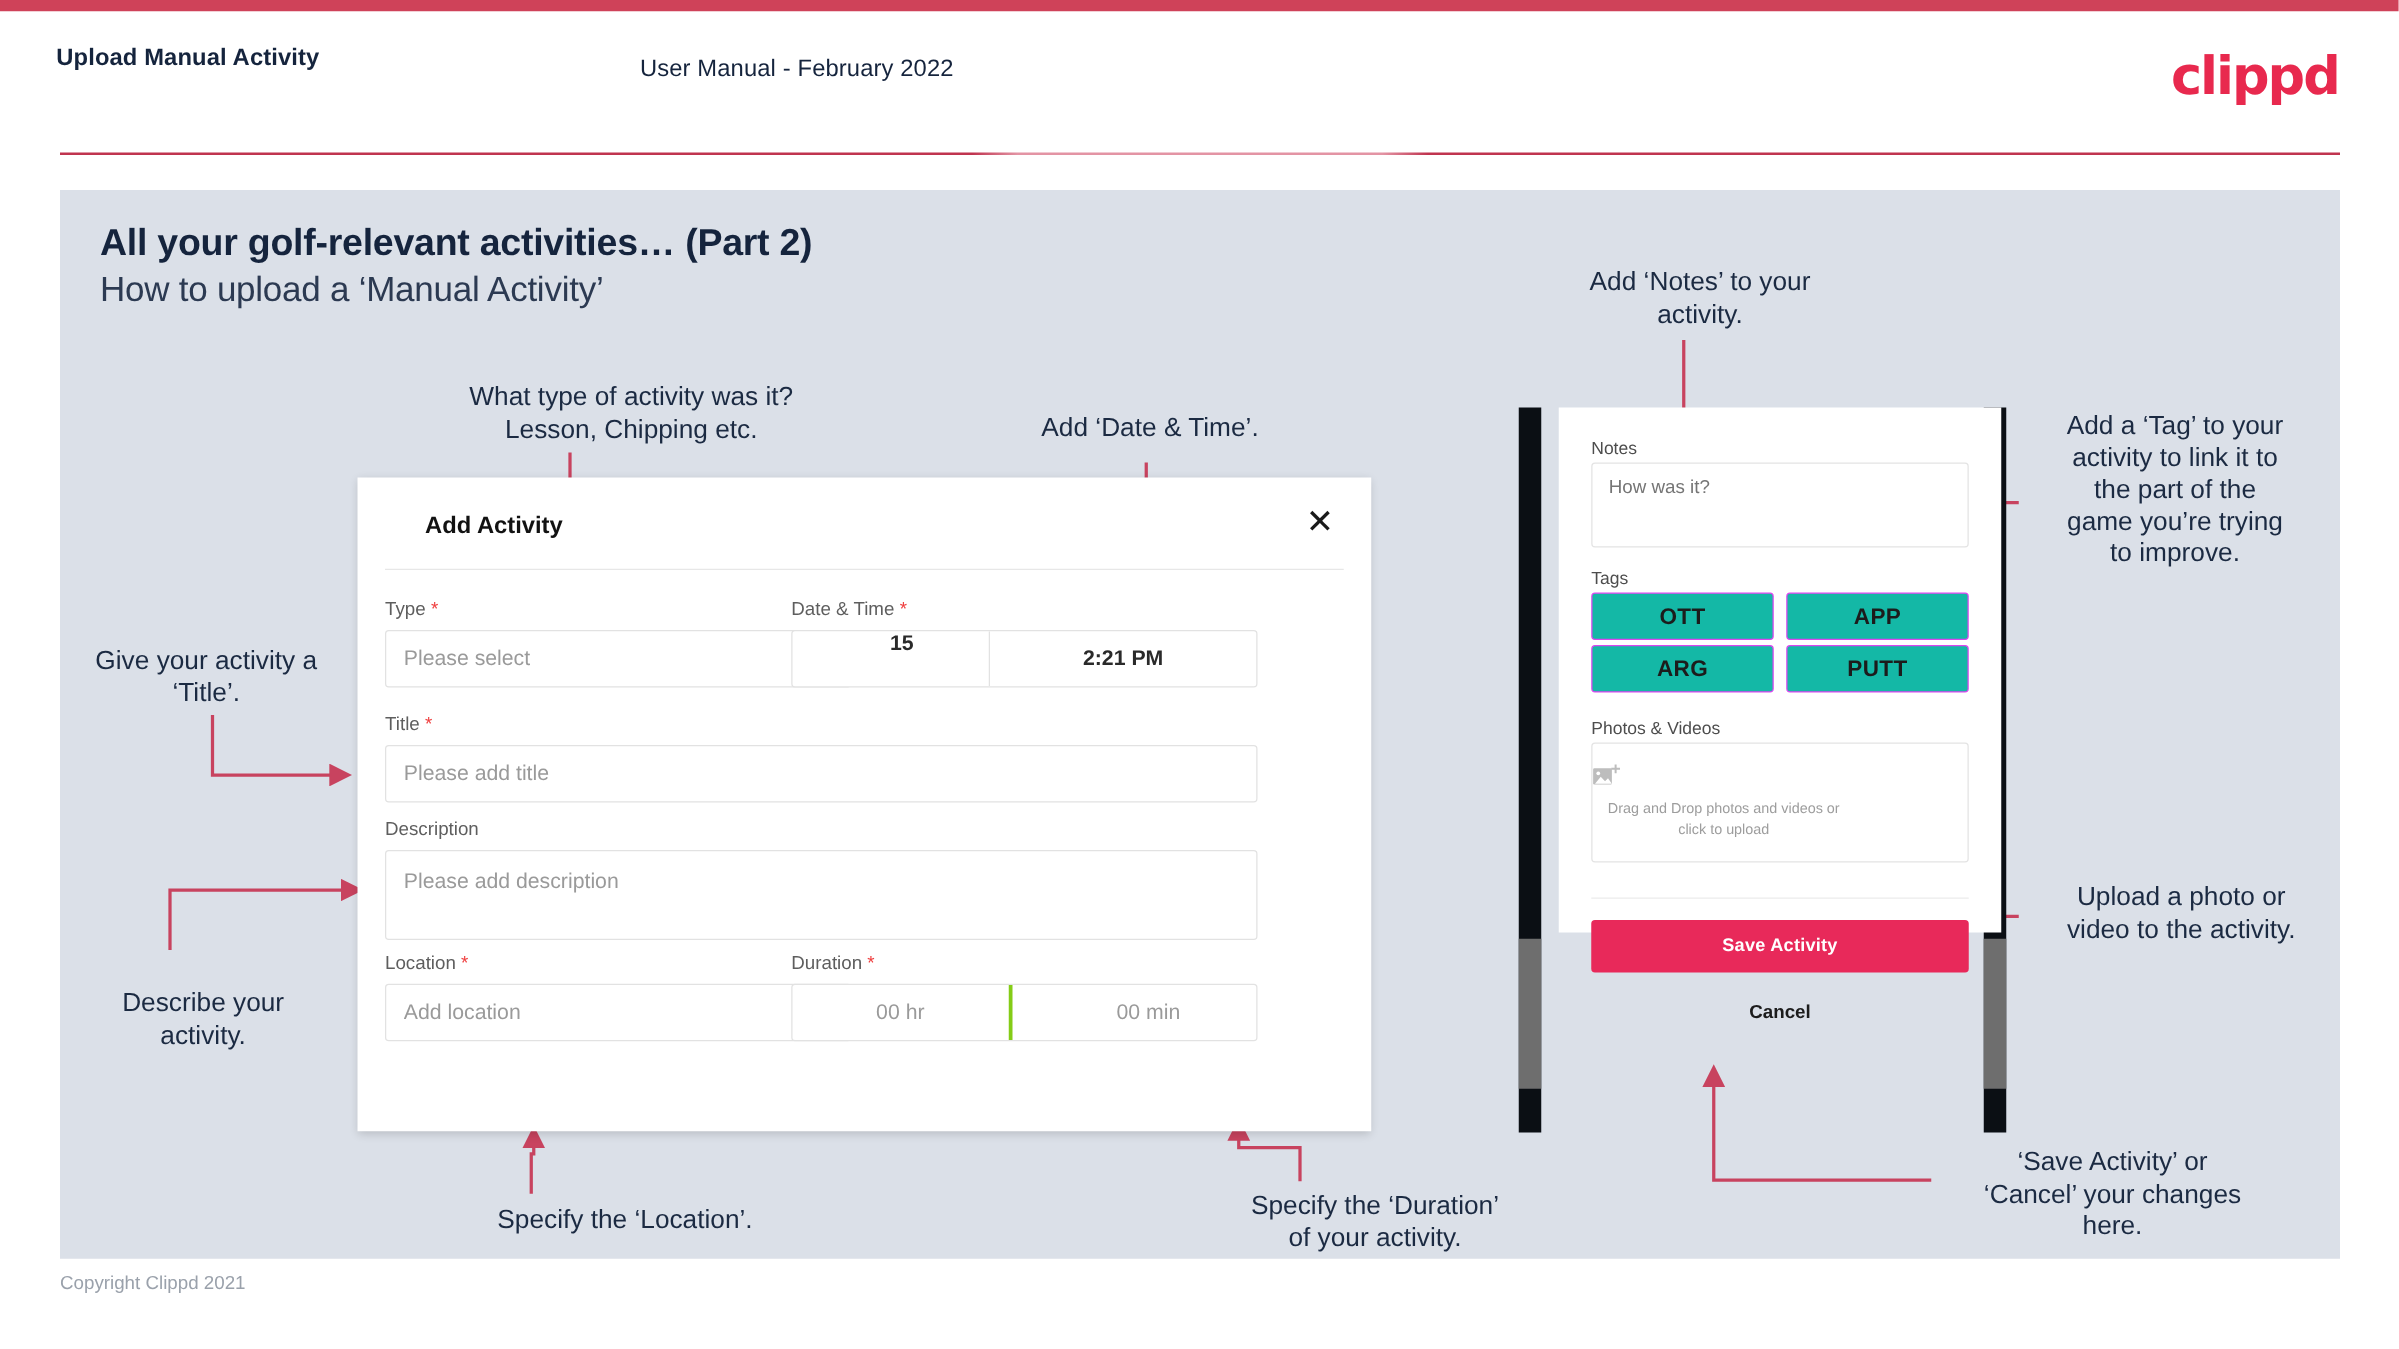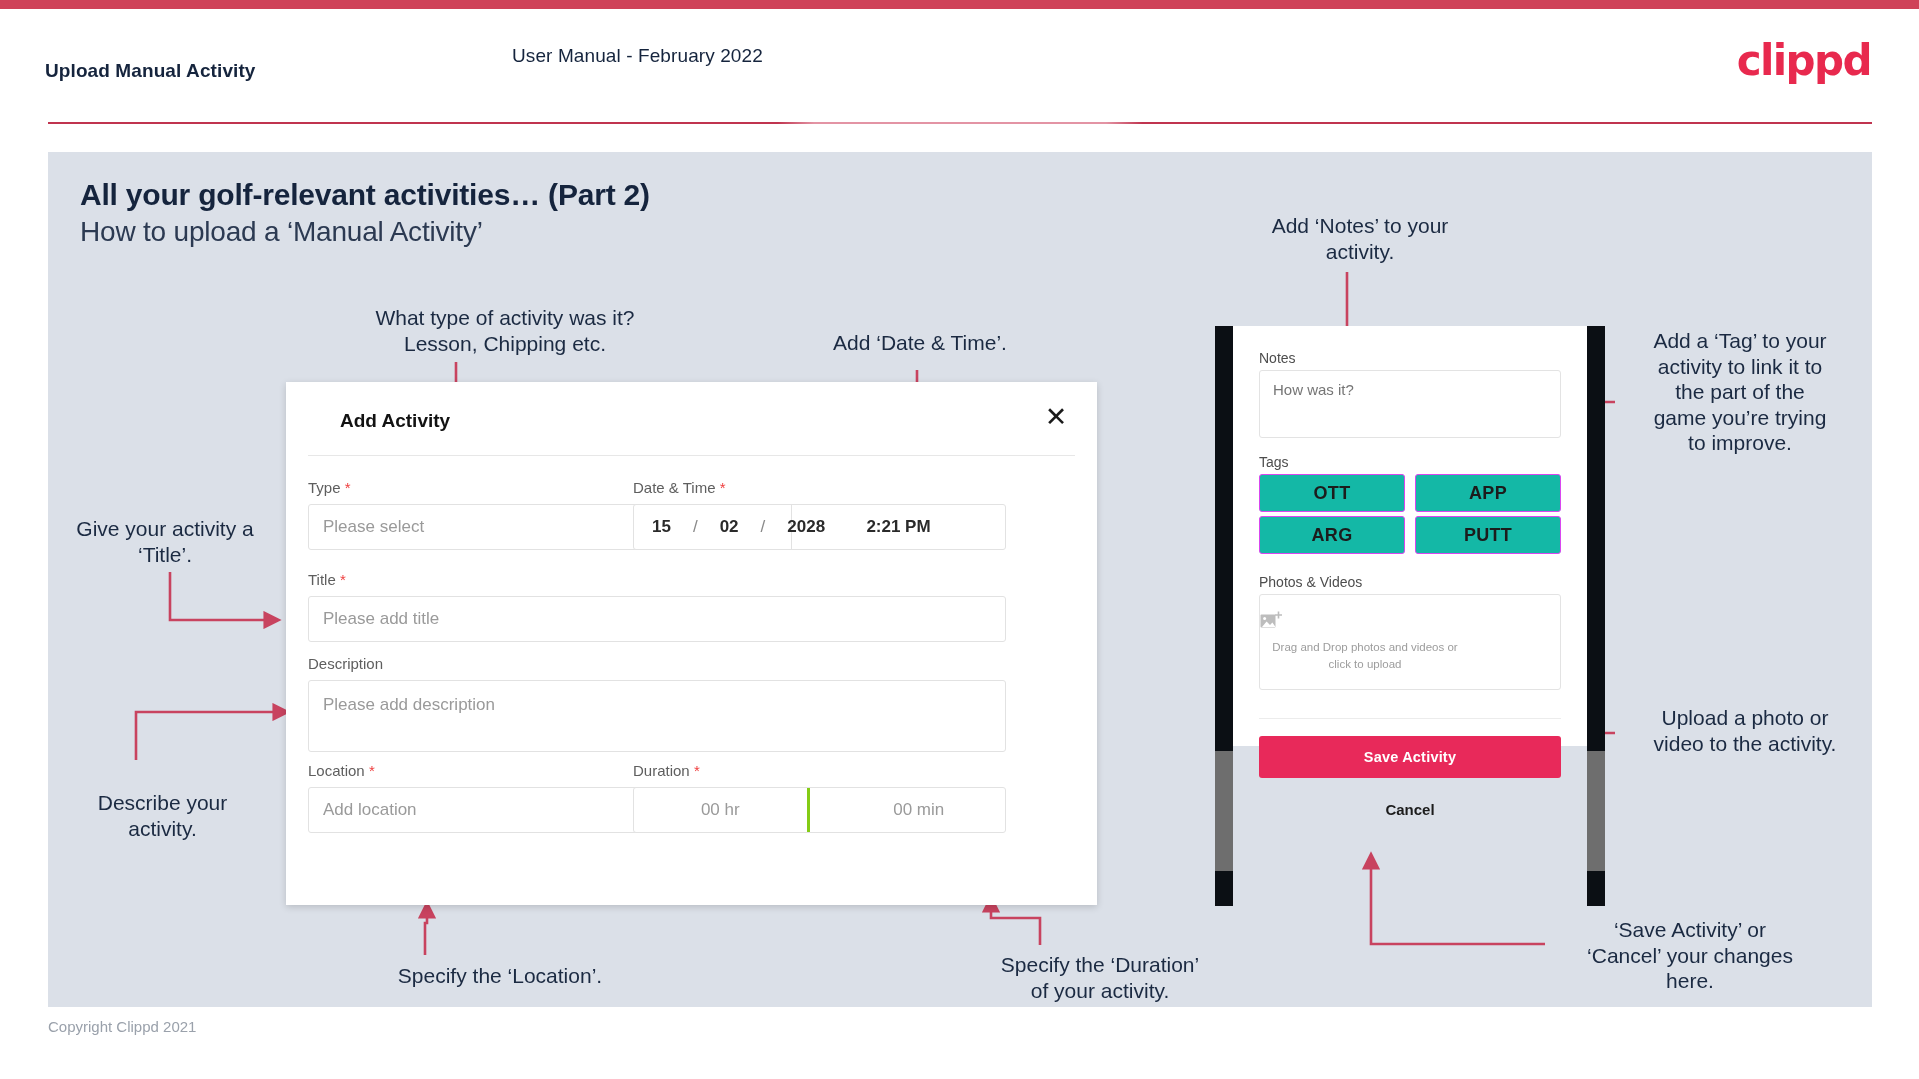--- a/index.html
+++ b/index.html
@@ -17,21 +17,21 @@
 
   
   .topbar {
     position: absolute; left: 0; top: 0;
     width: 1919px; height: 9px;
     background: #cf4259;
   }
 
   
   .hdr-title {
-    position: absolute; left: 45px; top: 60px;
+    position: absolute; left: 45px; top: 36px;
     font-size: 19px; font-weight: 600; color: #15243d;
     letter-spacing: .1px;
   }
   .hdr-sub {
     position: absolute; left: 512px; top: 45px;
     font-size: 19px; font-weight: 500; color: #15243d;
     letter-spacing: .1px;
   }
   .logo {
     position: absolute; right: 48px; top: 40px;
@@ -129,20 +129,21 @@
     border: 1px solid #e2e2e2; border-radius: 3px;
     background: #fff;
     overflow: hidden;
   }
   .dt-date {
     width: 158px; height: 100%;
     display: flex; align-items: center; gap: 22px;
     padding-left: 18px;
     font-size: 17px; color: #2a2a2a; font-weight: 600;
     border-right: 1px solid #e2e2e2;
+    flex-direction: column;
   }
   .dt-date .sl { color: #8a8a8a; font-weight: 400; }
   .cal-ico { margin-left: 10px; width: 17px; height: 18px; }
   .dt-time {
     flex: 1; display: flex; align-items: center; justify-content: center;
     font-size: 17px; color: #2a2a2a; font-weight: 600;
   }
 
   textarea.ta {
     position: absolute;
@@ -178,21 +179,21 @@
   }
   .phone-bezel-l { left: 0; }
   .phone-bezel-r { right: 0; }
   .bezel-grey {
     position: absolute; width: 18px; height: 120px; top: 425px;
     background: #6e6e6e;
   }
   .bezel-grey.l { left: 0; }
   .bezel-grey.r { right: 0; }
   .phone-screen {
-    position: absolute; left: 18px; top: 0;
+    position: absolute; left: 32px; top: 0;
     width: 354px; height: 420px;
     background: #ffffff;
   }
   .ph-label {
     position: absolute; font-size: 14px; color: #4d4d4d;
   }
   .ph-input {
     position: absolute;
     border: 1px solid #e3e3e3; border-radius: 3px;
     background: #fff; font-size: 15px; color: #a0a0a0;

